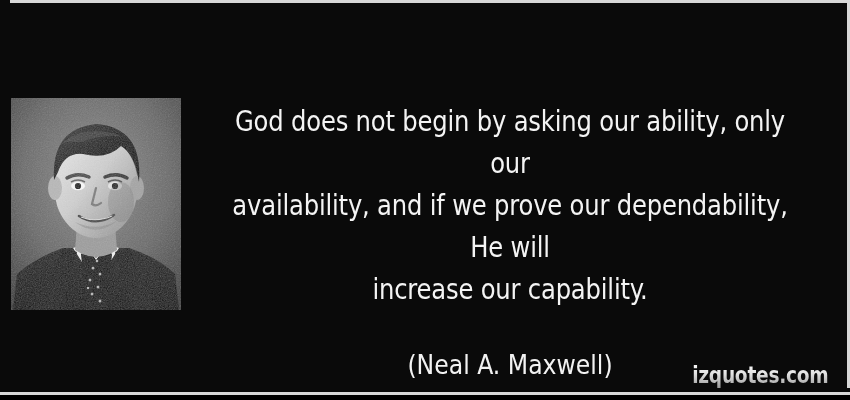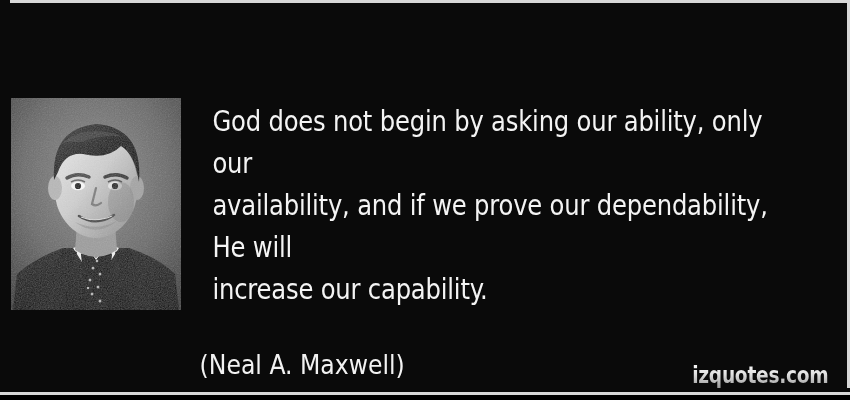--- a/index.html
+++ b/index.html
@@ -48,21 +48,21 @@
     filter: grayscale(100%) contrast(108%);
   }
   .portrait svg { display: block; width: 170px; height: 212px; }
 
   
   .text-block {
     position: absolute;
     left: 190px;
     top: 100px;
     width: 640px;
-    text-align: left;
+    text-align: center;
   }
 
   .quote-text {
     color: #f4f4f4;
     font-family: "DejaVu Sans Condensed", "Liberation Sans Narrow", "Liberation Sans", sans-serif;
     font-size: 29px;
     line-height: 42px;
     font-weight: 400;
     letter-spacing: -0.2px;
     transform: scaleX(0.93);

